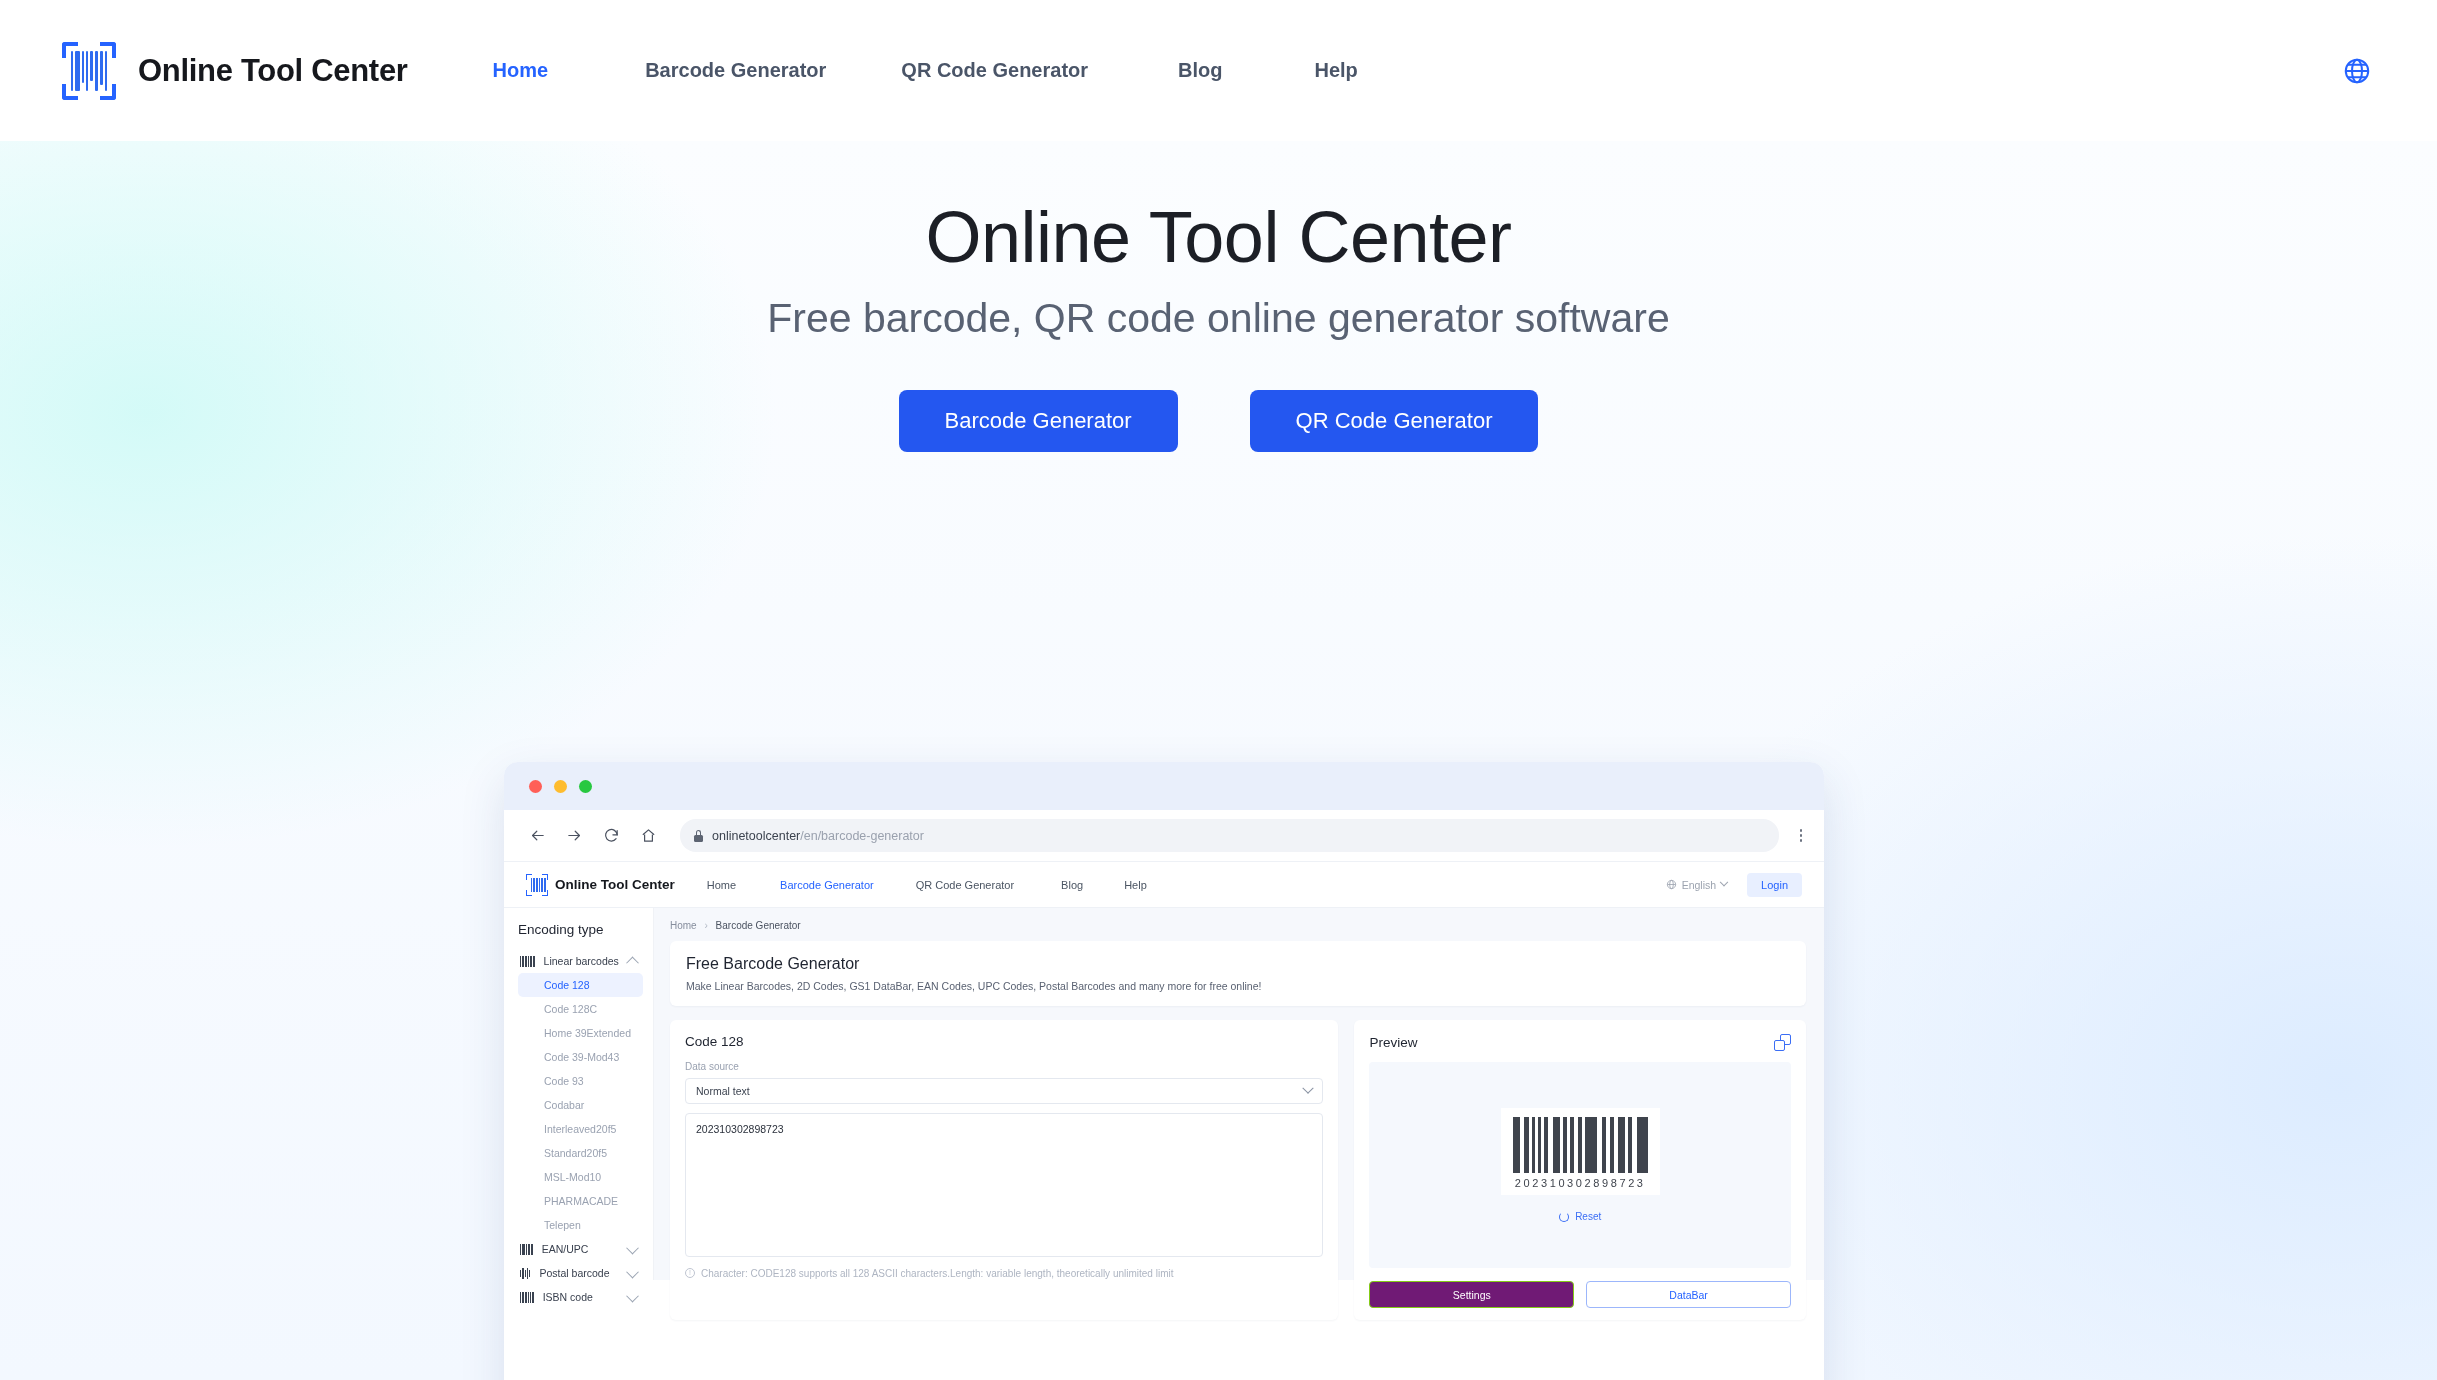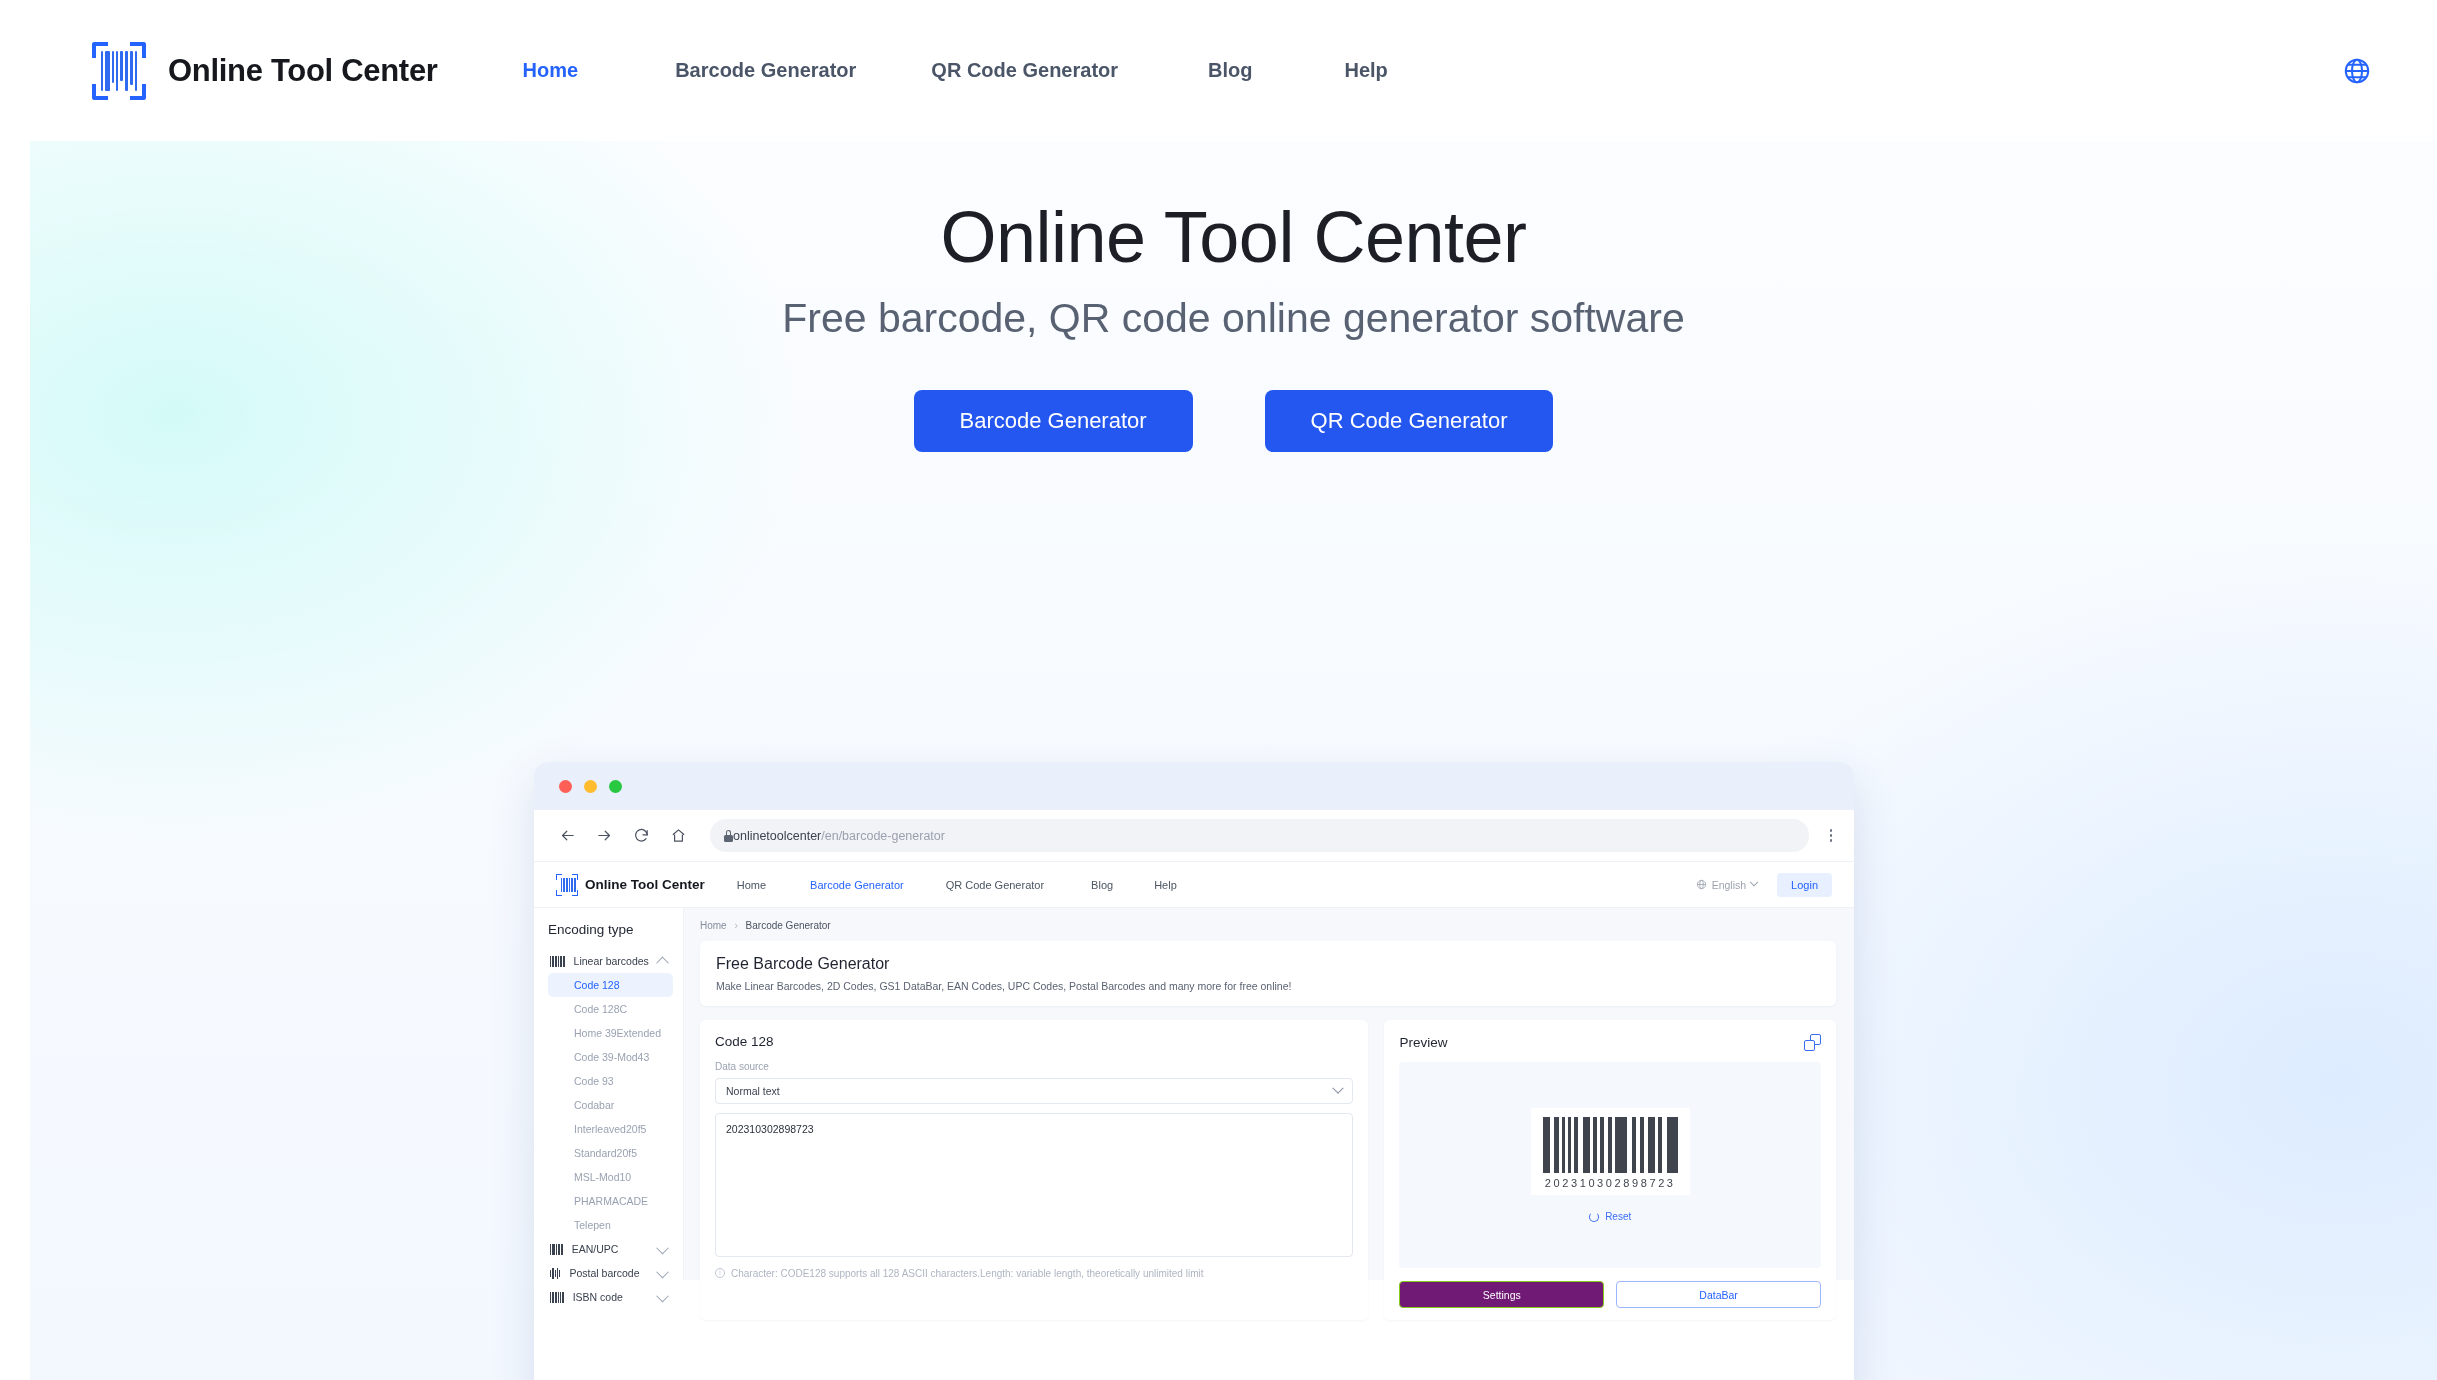--- a/index.html
+++ b/index.html
@@ -3,21 +3,21 @@
 <meta charset="utf-8">
 <style>
   * { box-sizing: border-box; margin: 0; padding: 0; }
   html, body {
     width: 2437px; height: 1380px;
     font-family: "Liberation Sans", sans-serif;
     overflow: hidden;
     background: #ffffff;
   }
 
-  .page { position: relative; width: 2437px; height: 1380px; padding-left: 30px; }
+  .page { position: relative; width: 2437px; height: 1380px; }
 
   
   .topnav {
     position: relative;
     height: 141px;
     background: #ffffff;
     display: flex;
     align-items: center;
     padding: 0 58px;
     z-index: 5;
@@ -90,21 +90,21 @@
   .dot.y { background: #febc2e; }
   .dot.g { background: #28c840; }
 
   .mock-toolbar {
     height: 52px; background: #ffffff; display: flex; align-items: center; padding: 0 22px; gap: 15px;
     border-bottom: 1px solid #eef1f6;
   }
   .tb-ico { width: 22px; height: 22px; display: flex; align-items: center; justify-content: center; cursor: pointer; }
   .urlbar {
     flex: 1; height: 33px; background: #f1f3f7; border-radius: 16px;
-    display: flex; align-items: center; padding: 0 14px; margin: 0 6px;
+    display: flex; align-items: center; padding: 0 14px; gap: 9px; margin: 0 6px;
   }
   .lock { width: 9px; height: 12px; position: relative; }
   .lock .body { position: absolute; bottom: 0; left: 0; width: 9px; height: 7px; background: #5d6472; border-radius: 1.5px; }
   .lock .shackle { position: absolute; top: 0; left: 2px; width: 5px; height: 6px; border: 1.5px solid #5d6472; border-bottom: none; border-radius: 3px 3px 0 0; }
   .url { font-size: 12.5px; color: #9aa1ae; white-space: nowrap; }
   .url .host { color: #3c434f; font-weight: 400; }
   .kebab { display: flex; flex-direction: column; gap: 2.5px; align-items: center; cursor: pointer; }
   .kebab i { width: 2.5px; height: 2.5px; border-radius: 50%; background: #6b7280; display: block; }
 
   

